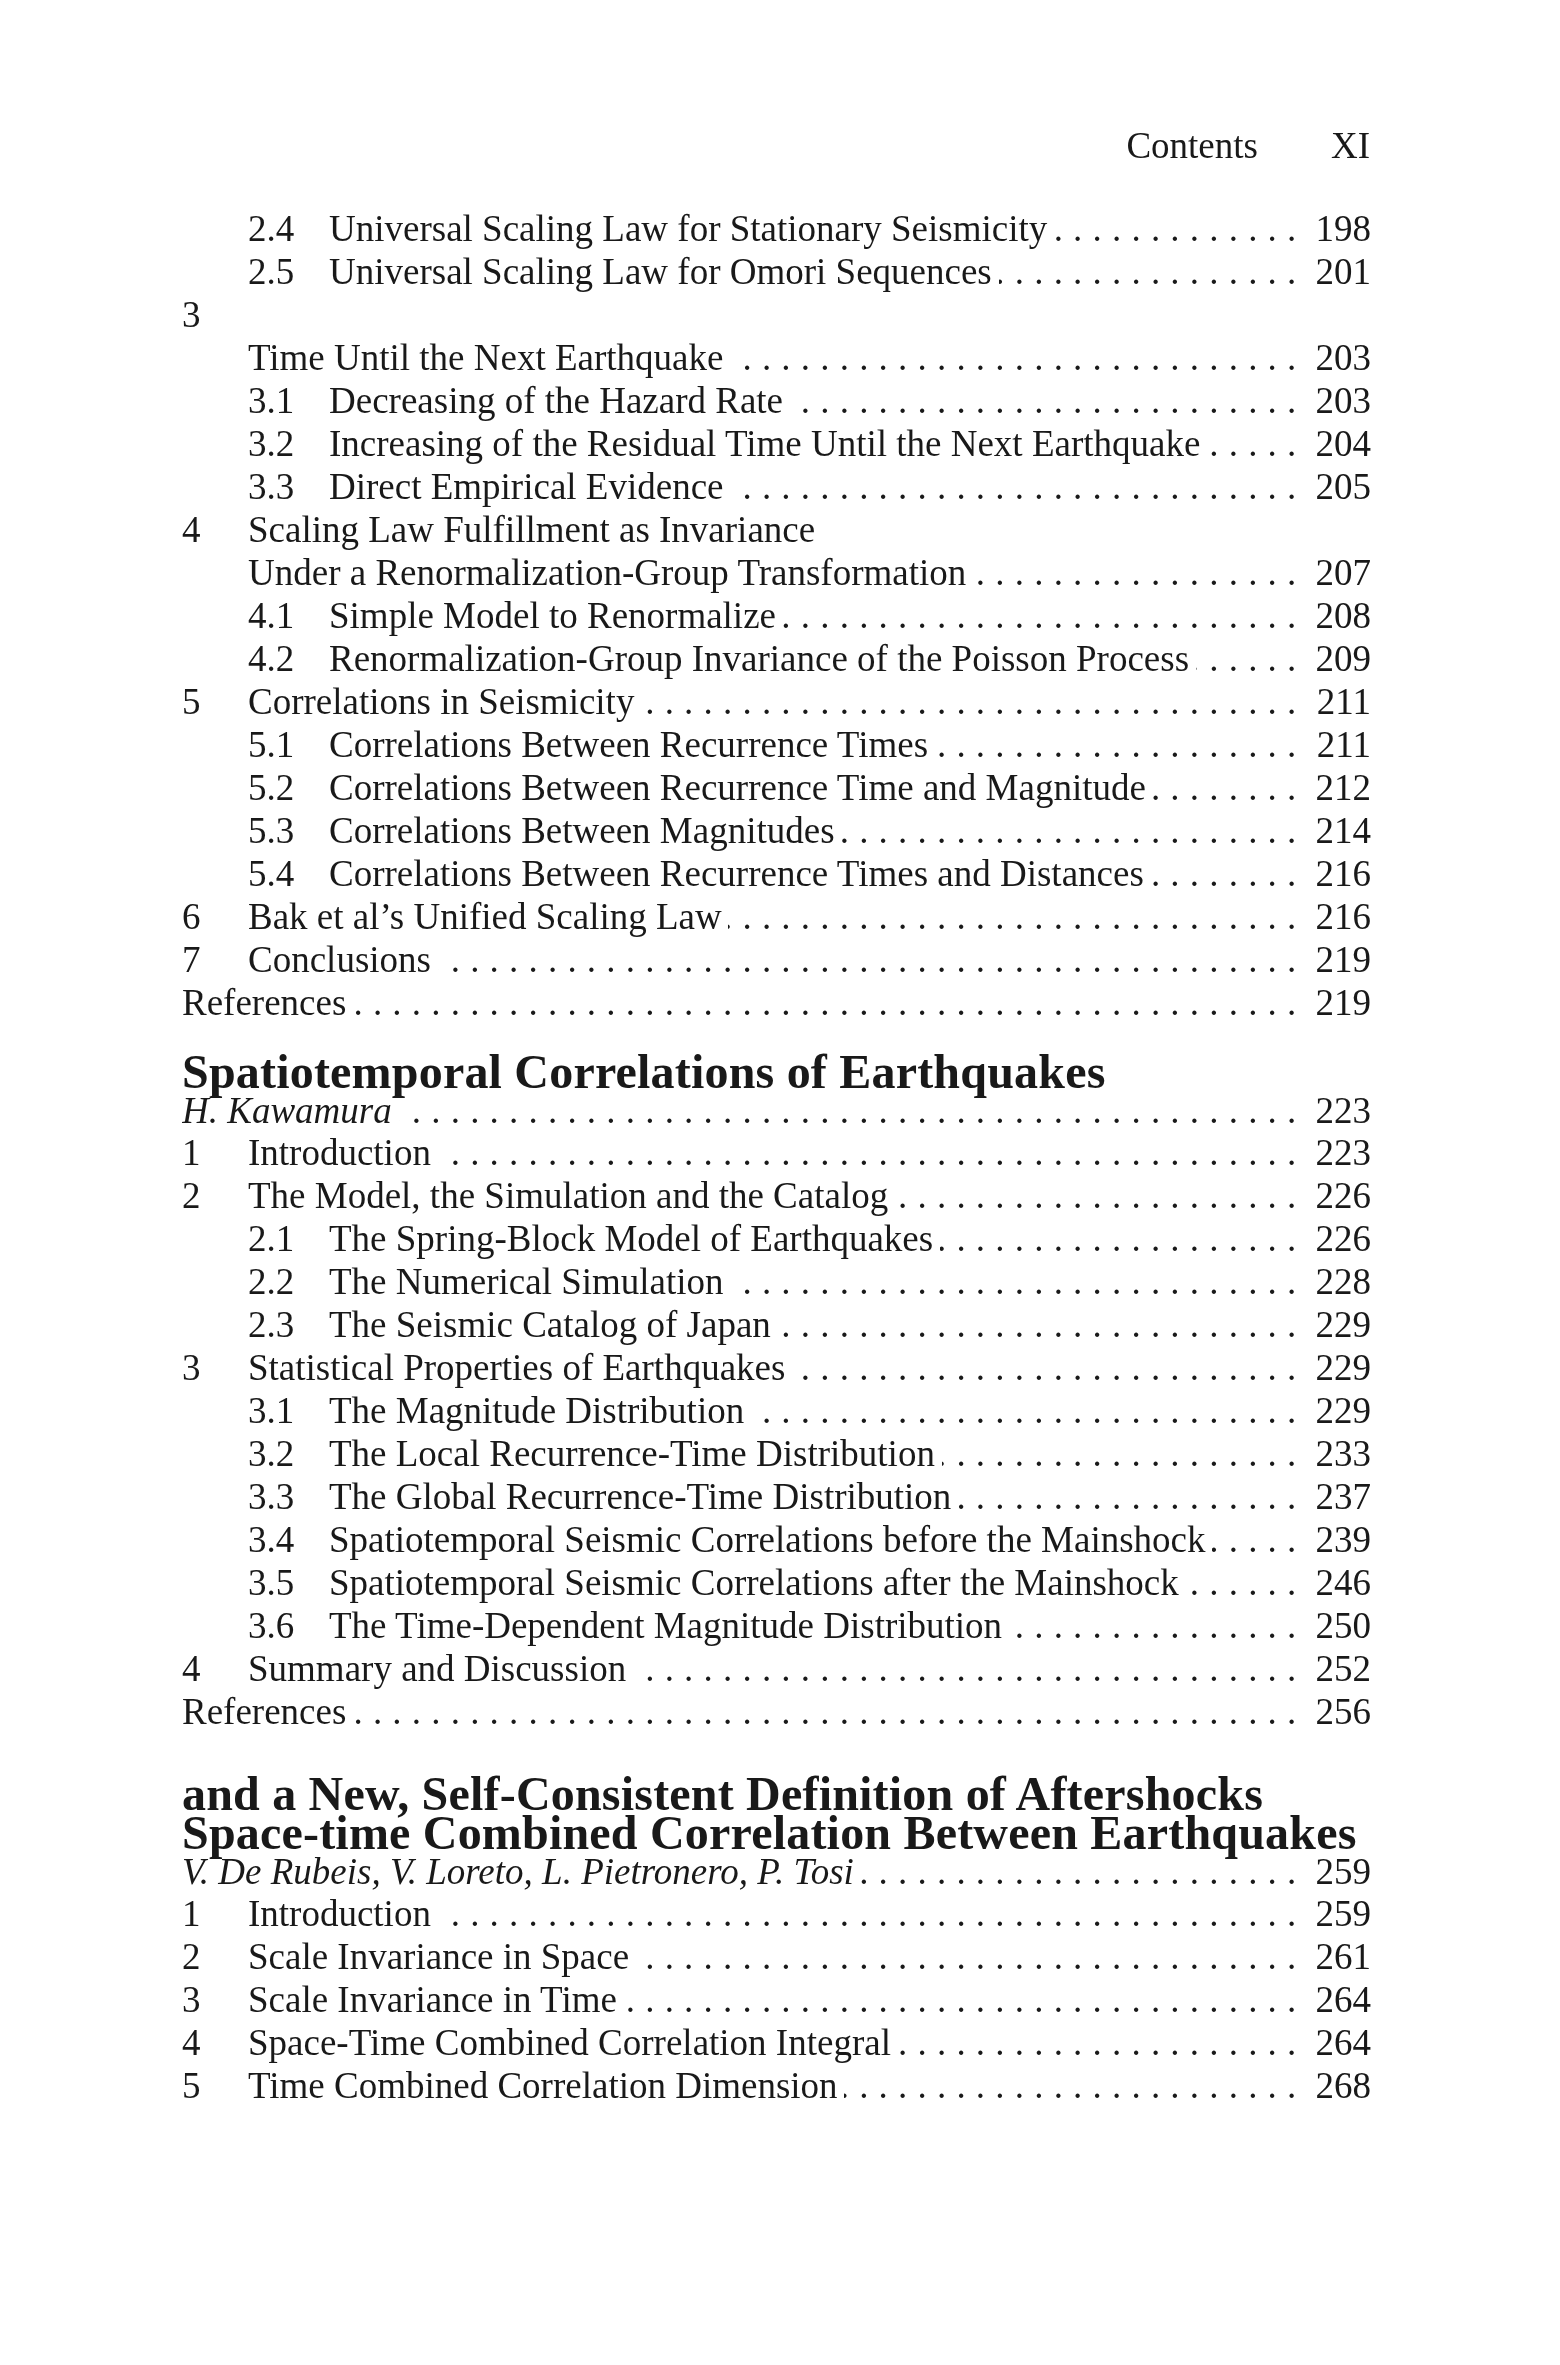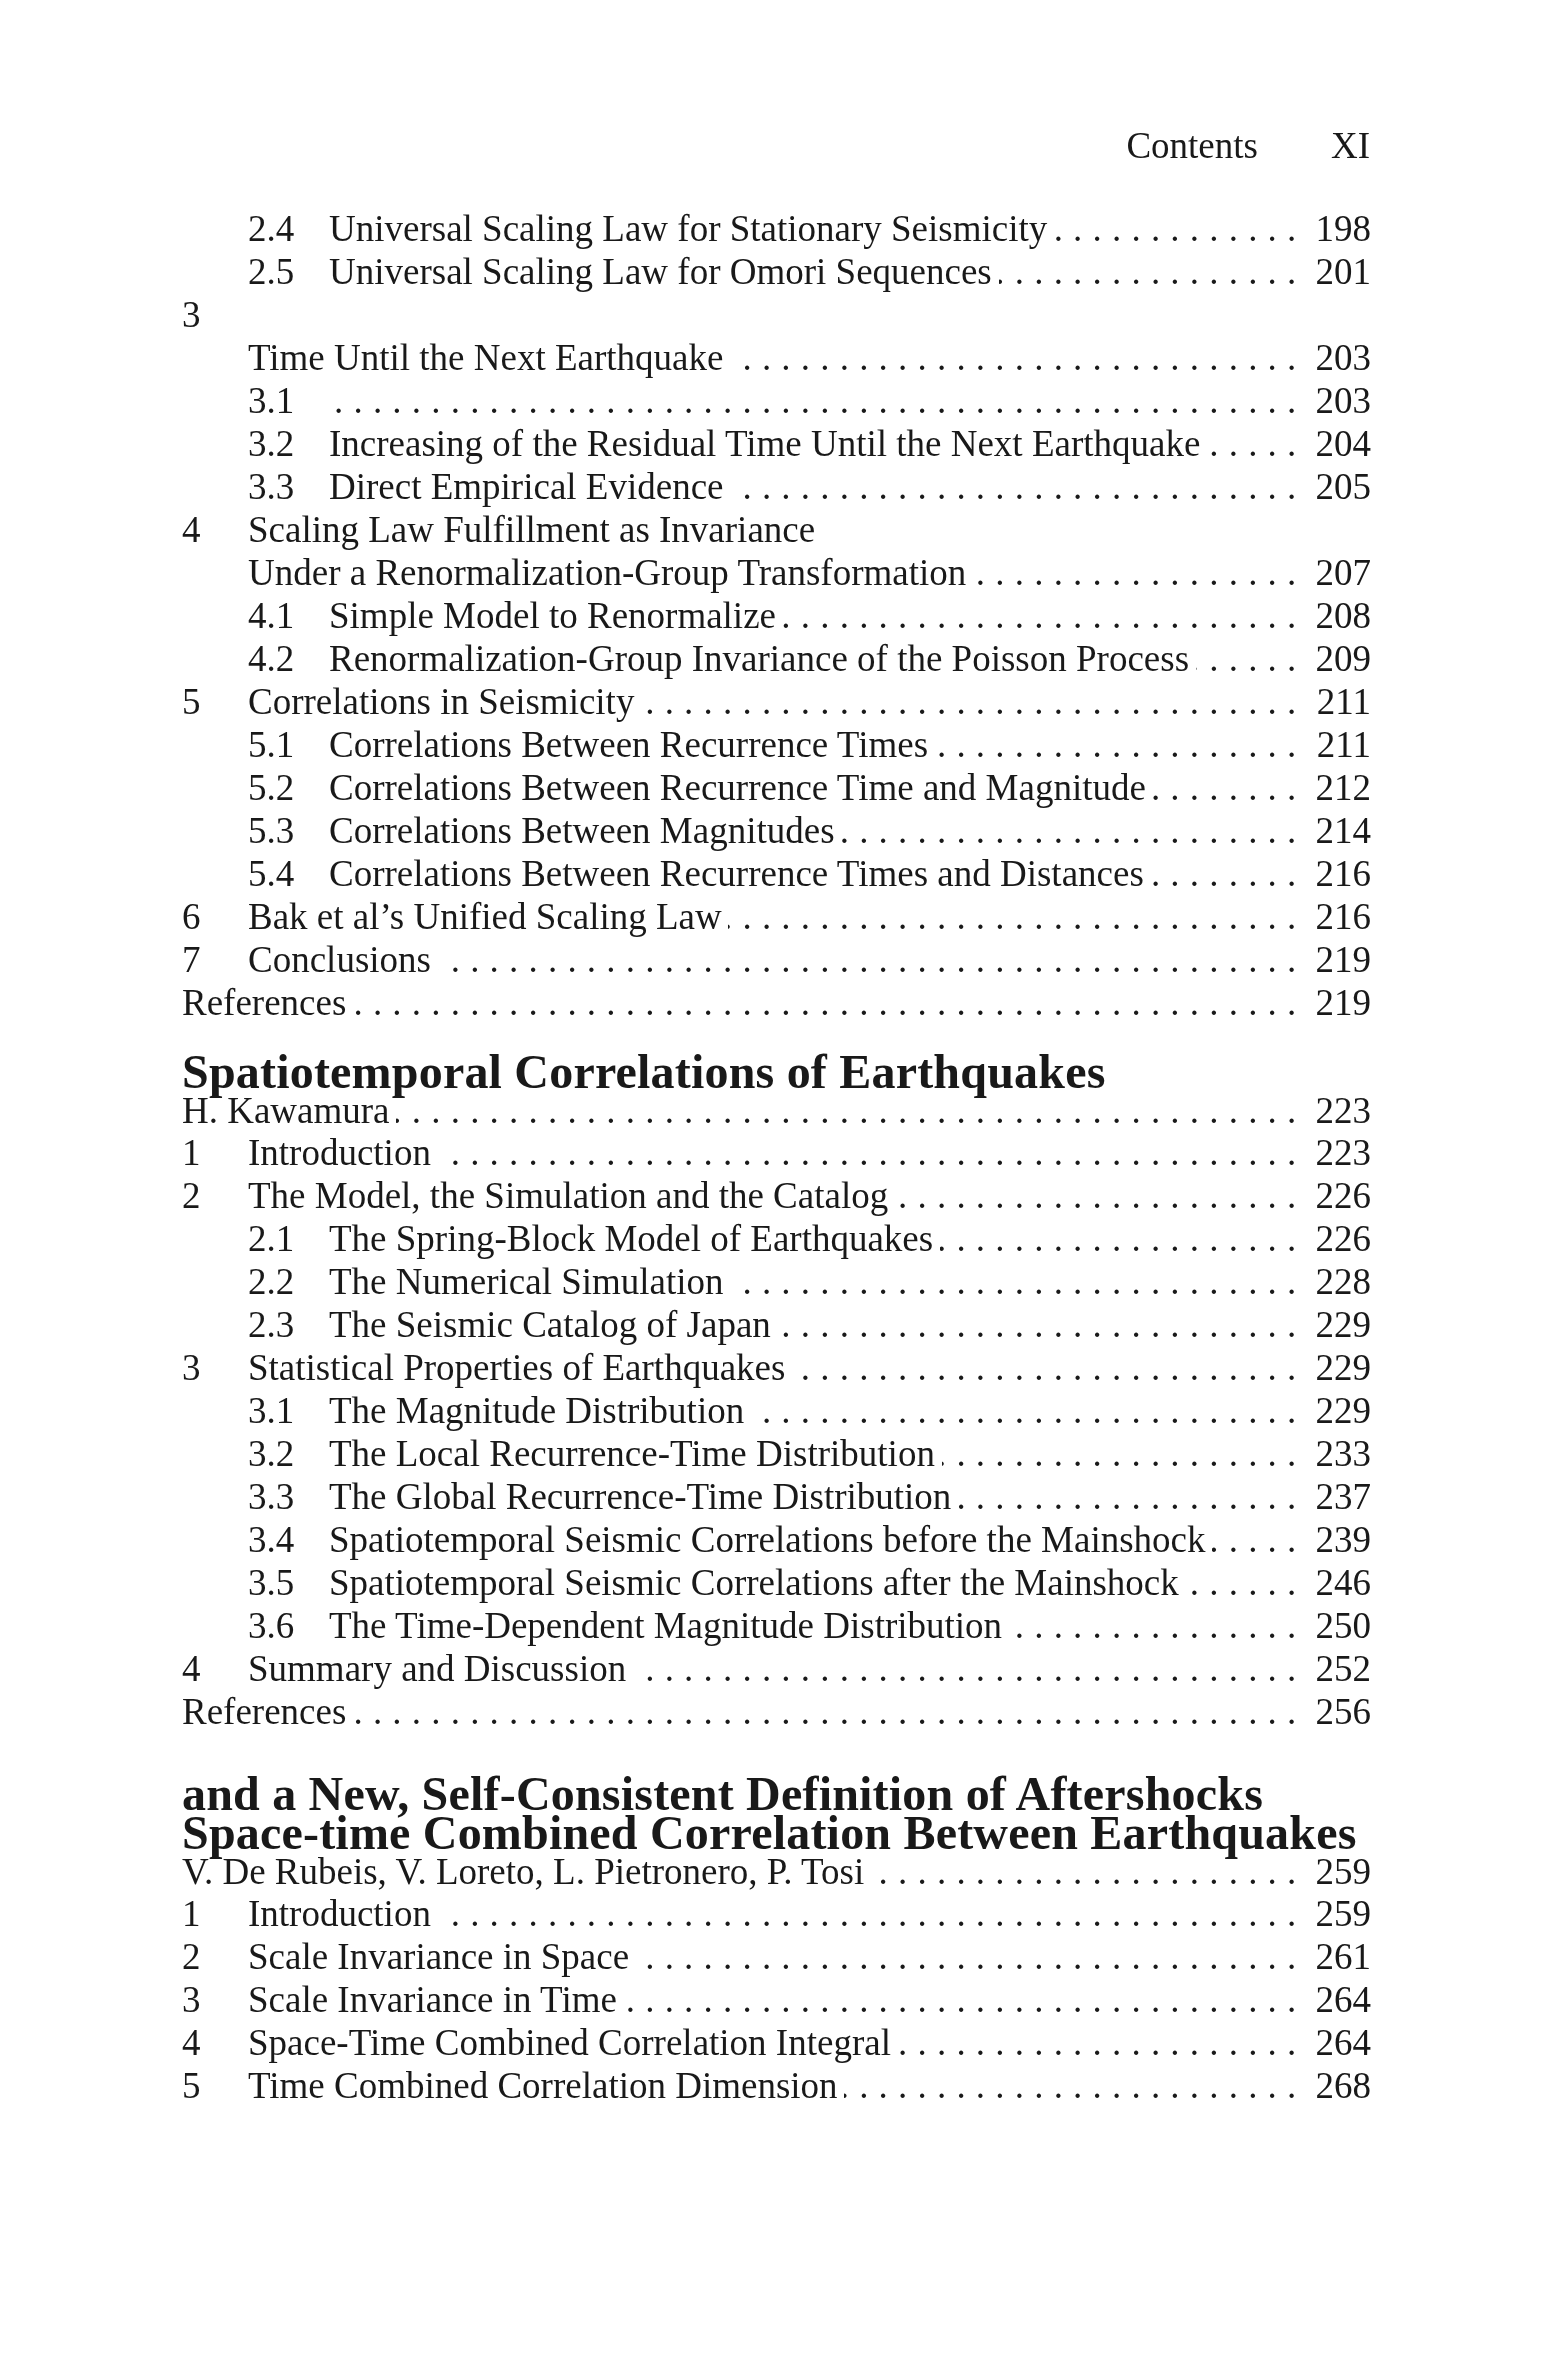--- a/index.html
+++ b/index.html
@@ -30,21 +30,21 @@
     font-size: 48px; line-height: 39px;
     white-space: nowrap;
     letter-spacing: 0.2px;
   }
   .toc-row {
     display: flex; align-items: baseline;
     height: 43px; line-height: 43px;
     overflow: hidden;
   }
   .author-row { height: 40px; line-height: 40px; }
-  .author-name { }
+  .author-name { font-style: italic; }
   .toc-row.lvl2 { padding-left: 66px; }
   .numbox { flex: 0 0 auto; width: 66px; }
   .lvl2 .numbox { width: 81px; }
   .title { flex: 0 0 auto; white-space: nowrap; }
   .dots {
     flex: 1 1 0; min-width: 0;
     overflow: hidden; white-space: nowrap;
     direction: rtl;
     letter-spacing: 10.2px;
     margin: 0 8.5px 0 6.8px;
@@ -78,20 +78,21 @@
         <span class="numbox">3</span>
       </div>
       <div class="toc-row">
         <span class="numbox"></span>
         <span class="title">Time Until the Next Earthquake</span>
         <span class="dots" aria-hidden="true">..........................................................................................</span>
         <span class="pagenum">203</span>
       </div>
       <div class="toc-row lvl2">
         <span class="numbox">3.1</span>
+        <span class="title">Decreasing of the Hazard Rate</span>
         <span class="dots" aria-hidden="true">..........................................................................................</span>
         <span class="pagenum">203</span>
       </div>
       <div class="toc-row lvl2">
         <span class="numbox">3.2</span>
         <span class="title">Increasing of the Residual Time Until the Next Earthquake</span>
         <span class="dots" aria-hidden="true">..........................................................................................</span>
         <span class="pagenum">204</span>
       </div>
       <div class="toc-row lvl2">

